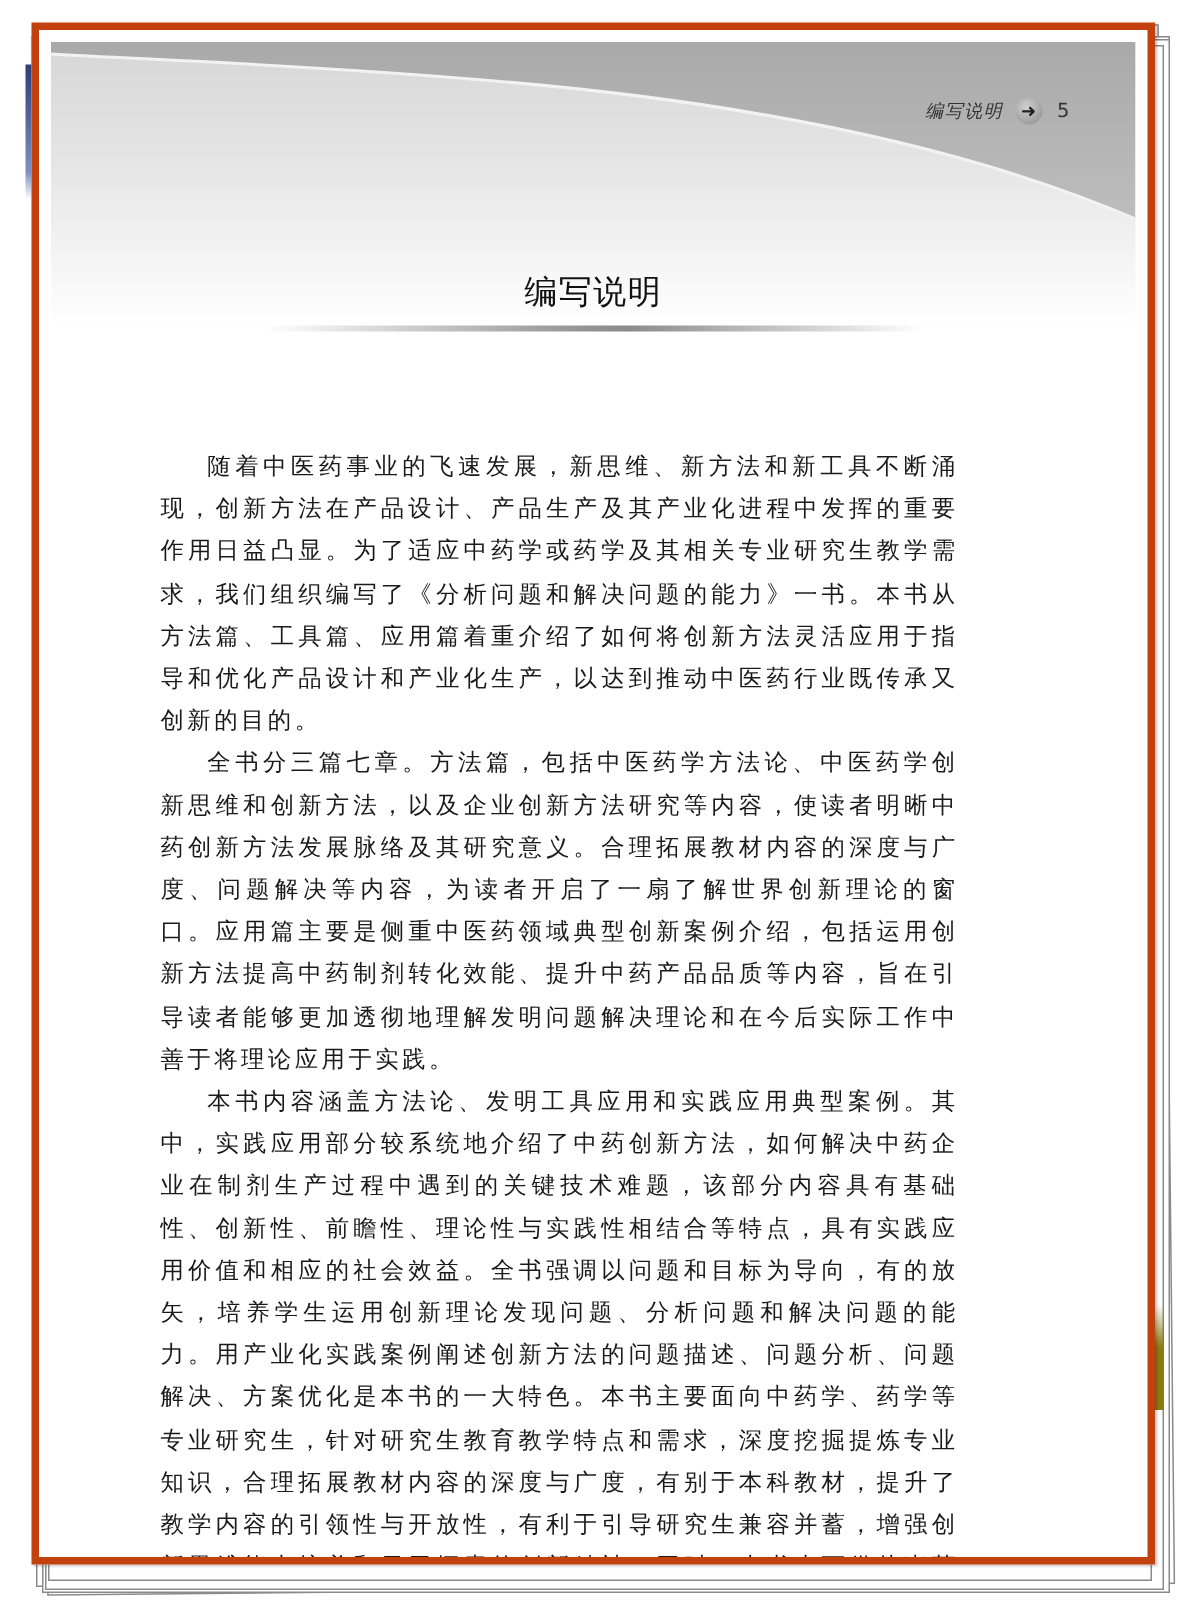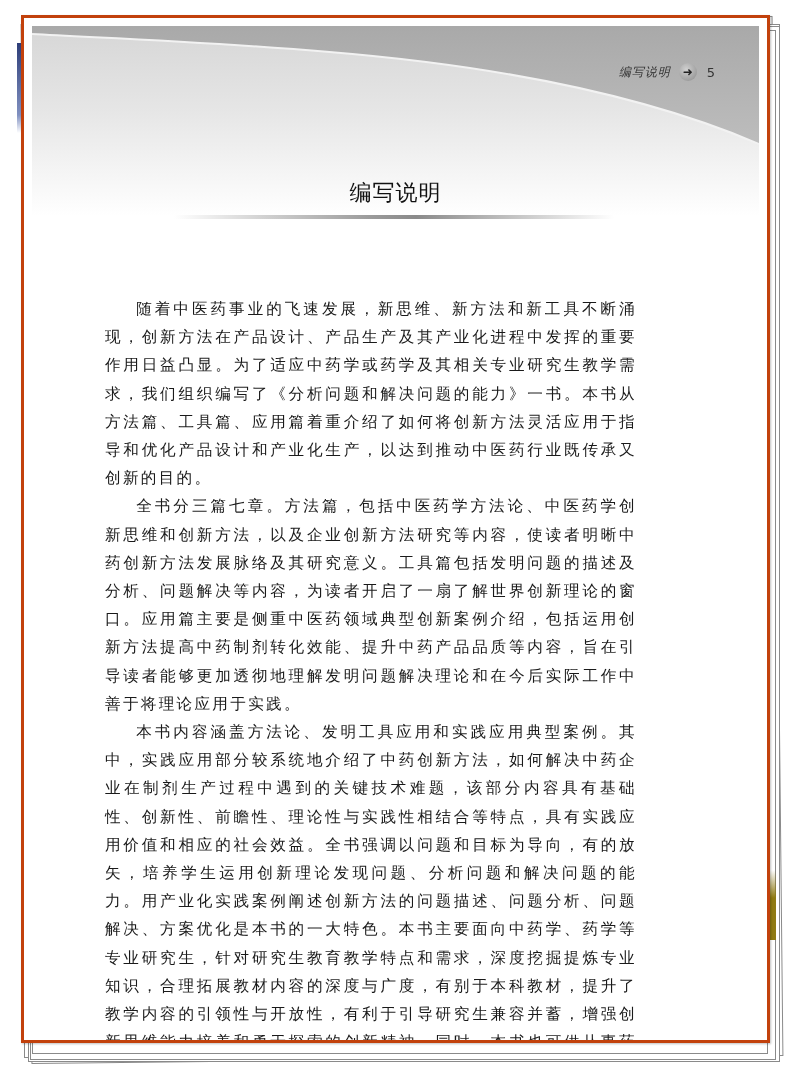--- a/index.html
+++ b/index.html
@@ -27,21 +27,21 @@
       background: linear-gradient(to bottom, #2d3d78, #8090c0 80%, rgba(255,255,255,0)); }
     .olive-tab { position: absolute; left: 768px; top: 870px; width: 8px; height: 70px;
       background: linear-gradient(to bottom, rgba(150,130,20,0), #8f7a12 40%, #8f7a12); }
 
     
     .page {
       position: absolute;
       left: 21px; top: 15px;
       width: 749px; height: 1028px;
       background: #ffffff;
-      border: 3px solid #c2410c;
+      border: 5px solid #c2410c;
       box-sizing: border-box;
       box-shadow: 1px 1px 2px rgba(0,0,0,0.25);
       overflow: hidden;
       text-decoration: underline;
     }
     .header-band {
       position: absolute; left: 8px; top: 8px; right: 8px; height: 190px;
       background: linear-gradient(to bottom, #d6d6d6 0%, #e6e6e6 45%, #f6f6f6 80%, #ffffff 100%);
     }
     .header-swoosh {
@@ -115,17 +115,17 @@
       <span class="rh-title">编写说明</span>
       <span class="arrow-icon">➜</span>
       <span class="page-num">5</span>
     </div>
 
     <div class="chapter-title">编写说明</div>
     <div class="title-rule"></div>
 
     <div class="body-text">
       <p>随着中医药事业的飞速发展，新思维、新方法和新工具不断涌现，创新方法在产品设计、产品生产及其产业化进程中发挥的重要作用日益凸显。为了适应中药学或药学及其相关专业研究生教学需求，我们组织编写了《分析问题和解决问题的能力》一书。本书从方法篇、工具篇、应用篇着重介绍了如何将创新方法灵活应用于指导和优化产品设计和产业化生产，以达到推动中医药行业既传承又创新的目的。</p>
-      <p>全书分三篇七章。方法篇，包括中医药学方法论、中医药学创新思维和创新方法，以及企业创新方法研究等内容，使读者明晰中药创新方法发展脉络及其研究意义。工具篇包括发明问题的描述及分析、问题解决等内容，为读者开启了一扇了解世界创新理论的窗口。应用篇主要是侧重中医药领域典型创新案例介绍，包括运用创新方法提高中药制剂转化效能、提升中药产品品质等内容，旨在引导读者能够更加透彻地理解发明问题解决理论和在今后实际工作中善于将理论应用于实践。</p>
+      <p>全书分三篇七章。方法篇，包括中医药学方法论、中医药学创新思维和创新方法，以及企业创新方法研究等内容，使读者明晰中药创新方法发展脉络及其研究意义。合理拓展教材内容的深度与广度、问题解决等内容，为读者开启了一扇了解世界创新理论的窗口。应用篇主要是侧重中医药领域典型创新案例介绍，包括运用创新方法提高中药制剂转化效能、提升中药产品品质等内容，旨在引导读者能够更加透彻地理解发明问题解决理论和在今后实际工作中善于将理论应用于实践。</p>
       <p>本书内容涵盖方法论、发明工具应用和实践应用典型案例。其中，实践应用部分较系统地介绍了中药创新方法，如何解决中药企业在制剂生产过程中遇到的关键技术难题，该部分内容具有基础性、创新性、前瞻性、理论性与实践性相结合等特点，具有实践应用价值和相应的社会效益。全书强调以问题和目标为导向，有的放矢，培养学生运用创新理论发现问题、分析问题和解决问题的能力。用产业化实践案例阐述创新方法的问题描述、问题分析、问题解决、方案优化是本书的一大特色。本书主要面向中药学、药学等专业研究生，针对研究生教育教学特点和需求，深度挖掘提炼专业知识，合理拓展教材内容的深度与广度，有别于本科教材，提升了教学内容的引领性与开放性，有利于引导研究生兼容并蓄，增强创新思维能力培养和勇于探索的创新精神。同时，本书也可供从事药物研发、制剂设计、产业化生产等相</p>
     </div>
   </div>
 </div>
 
 </body></html>

